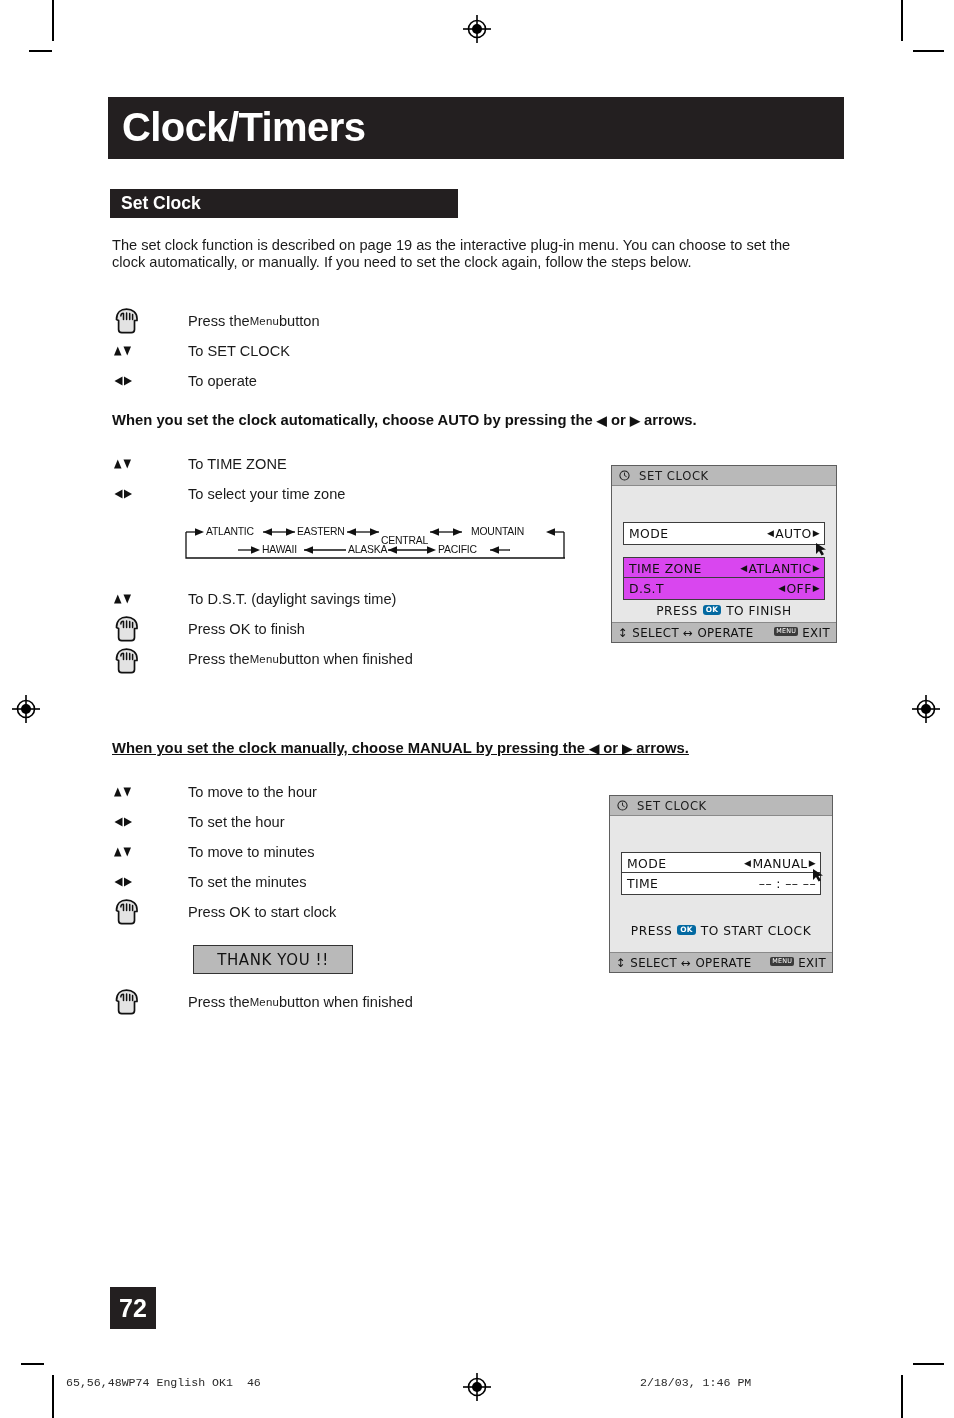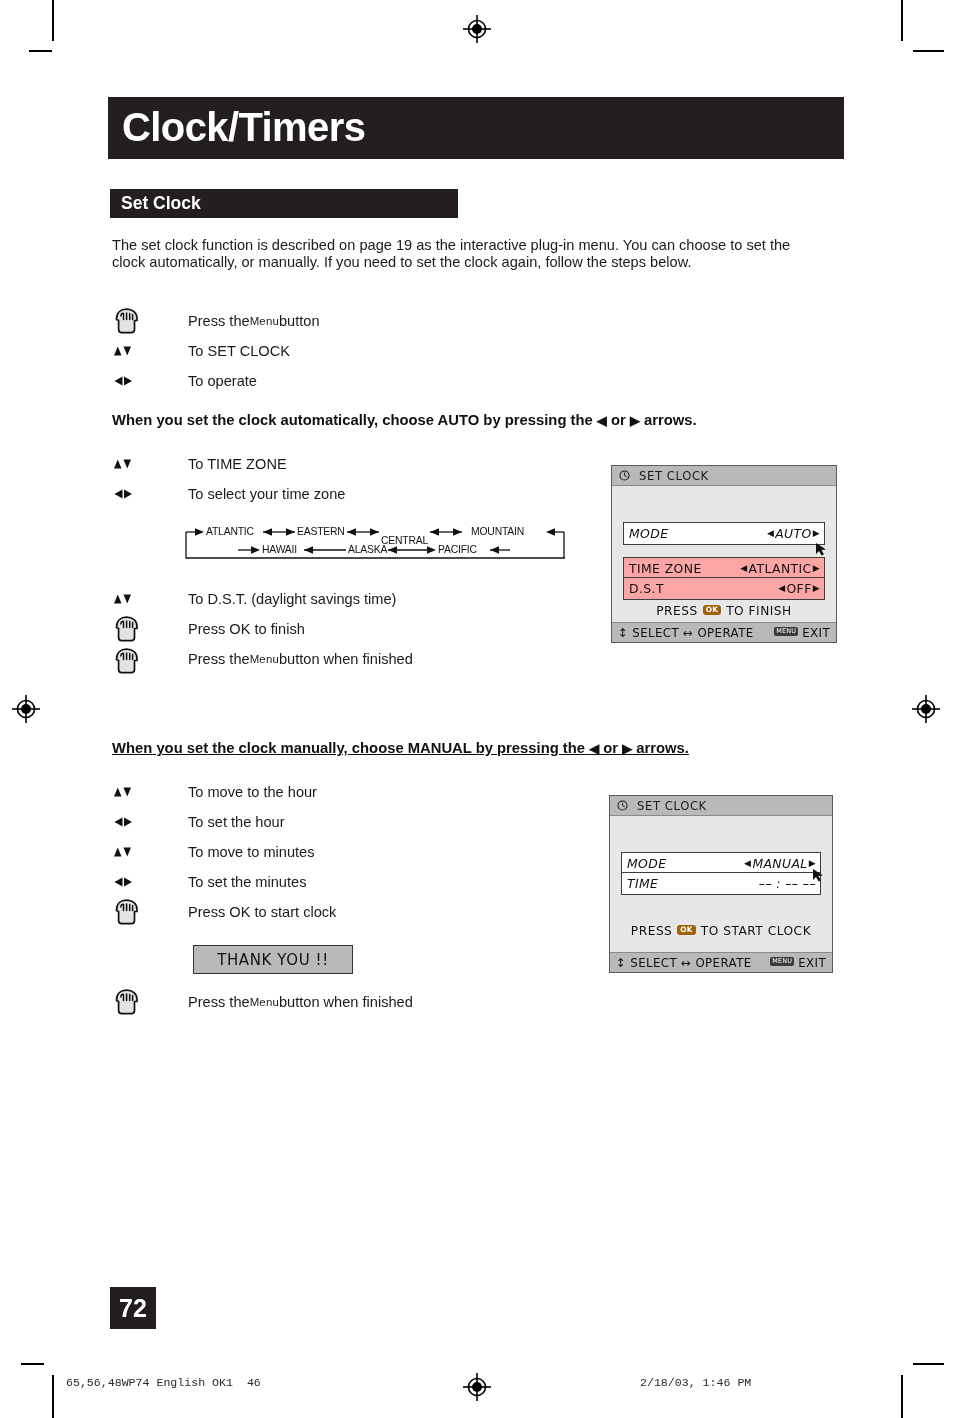--- a/index.html
+++ b/index.html
@@ -80,39 +80,39 @@
     font-size:11.6px;letter-spacing:0.6px;color:#1b1b1b;
   }
   .osd-title .clock-ico{
     width:11px;height:11px;margin-right:9px;flex:0 0 auto;
   }
   .osd-row{
     position:absolute;left:11px;right:11px;height:21px;
     border:1px solid #3d3d3d;display:flex;align-items:center;
     font-size:12.4px;color:#111;letter-spacing:0.4px;
   }
-  .osd-row.white{background:#ffffff;font-style:italic;}
-  .osd-row.gray{background:#fca5a5;}
+  .osd-row.white{background:#ffffff;}
+  .osd-row.gray{background:#d946ef;}
   .osd-row .lbl{padding-left:5px;}
   .osd-row .val{margin-left:auto;padding-right:4px;display:flex;align-items:center;gap:1px;}
   .osd-row .val .car{font-size:9px;position:relative;top:-0.5px;}
   .osd-hint{
     position:absolute;left:0;right:0;text-align:center;
     font-size:12.2px;letter-spacing:0.5px;color:#111;
     display:flex;align-items:center;justify-content:center;gap:5px;
   }
   .osd-bottom{
     position:absolute;left:0;right:0;bottom:0;height:19px;background:#b9b9b9;
     border-top:1px solid #8a8a8a;display:flex;align-items:center;
     font-size:11.8px;letter-spacing:0.4px;color:#111;padding:0 6px;
   }
   .osd-bottom .left{display:flex;align-items:center;gap:4px;}
   .osd-bottom .right{margin-left:auto;display:flex;align-items:center;gap:4px;}
   .okbadge{
-    display:inline-block;background:#a16207;color:#fff;border-radius:3px;
+    display:inline-block;background:#0369a1;color:#fff;border-radius:3px;
     font-size:7.4px;line-height:10px;padding:0 3px;letter-spacing:0.2px;
     position:relative;top:-1px;font-weight:bold;
   }
   .menubadge{
     display:inline-block;background:#3a3a3a;color:#fff;border-radius:2px;
     font-size:6.4px;line-height:9px;padding:0 2px;letter-spacing:0.2px;
     position:relative;top:-1px;
   }
   .cursor-arrow{position:absolute;width:13px;height:14px;}
 

